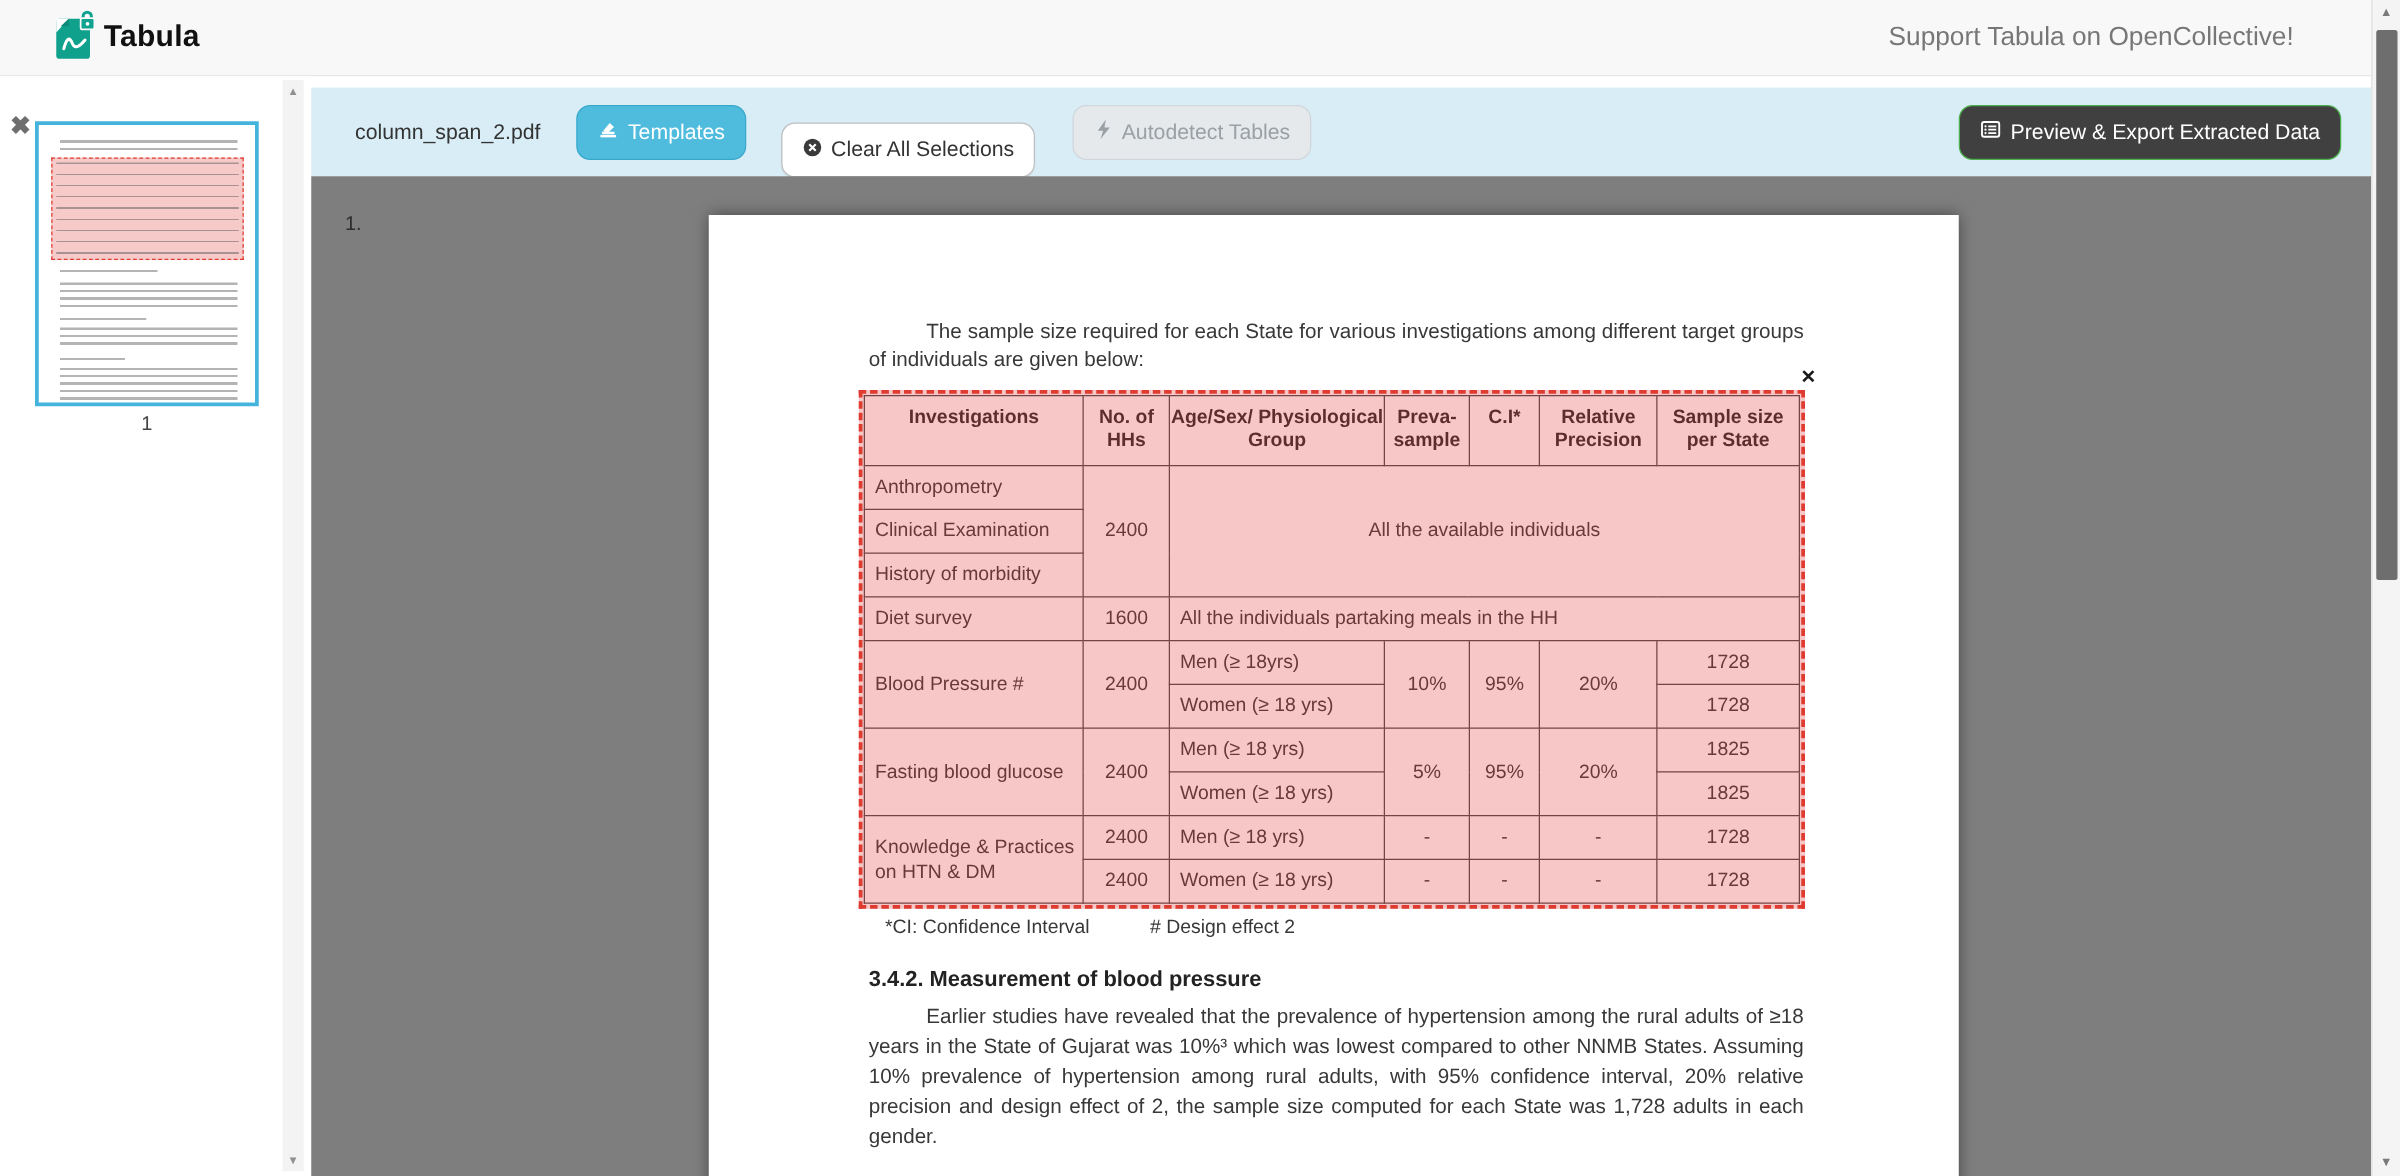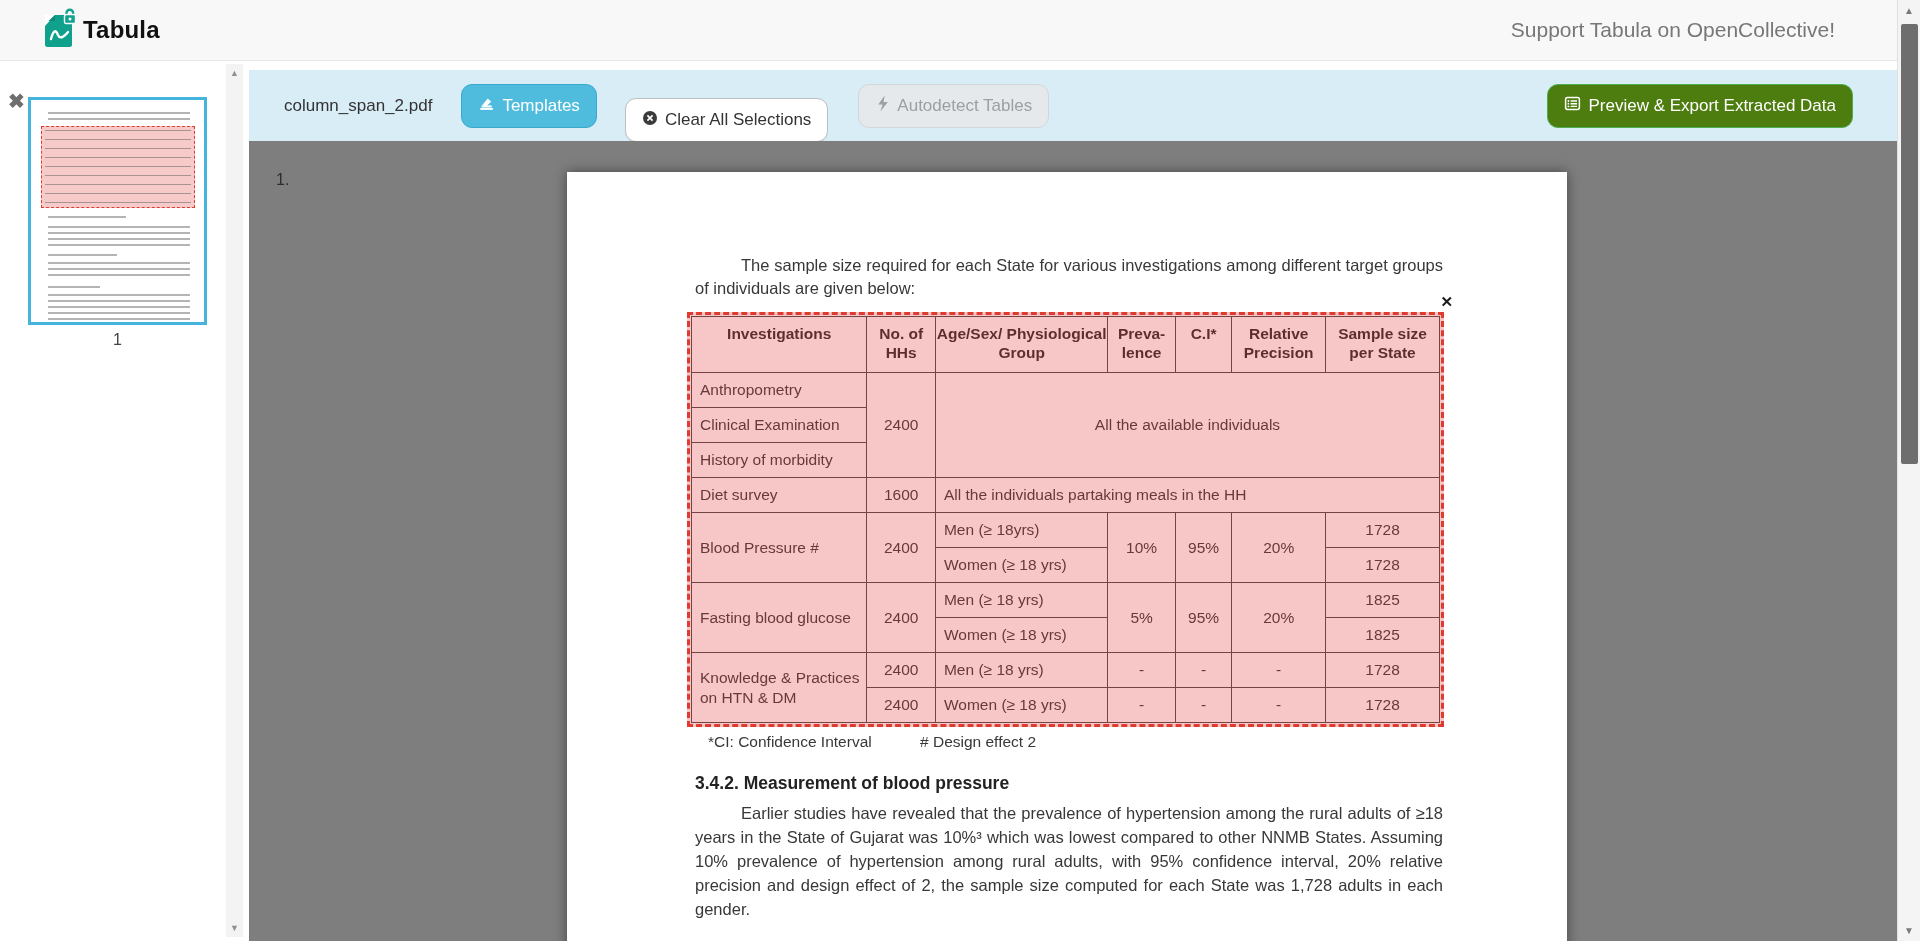--- a/index.html
+++ b/index.html
@@ -22,21 +22,21 @@
              background:#d9edf7; display:flex; align-items:center;padding-left:21px; }
   .filename { margin-left:14px; font-size:17px; color:#333; }
   .btn { display:inline-flex; align-items:center; gap:7px; height:44px; padding:0 16px;
          border-radius:11px; font-size:17px; border:1px solid transparent; cursor:pointer;
          white-space:nowrap; }
   .btn-templates { margin-left:29px; background:#4fbcdd; border-color:#39a8cb; color:#fff; }
   .btn-clear { margin-left:28px; background:#ffffff; border-color:#bfbfbf; color:#333;
                box-shadow:0 1px 1px rgba(0,0,0,.06);margin-top:29px; }
   .btn-autodetect { margin-left:30px; background:#e6e9ec; border-color:#d2d6da; color:#9aa0a4;
                     cursor:default; }
-  .btn-export { margin-left:auto; margin-right:44px; background:#4d7c0f; border-color:#4cae4c; color:#fff; }
+  .btn-export { margin-left:auto; margin-right:24px; background:#404040; border-color:#4cae4c; color:#fff; }
   .btn svg { flex:0 0 auto; }
 
   
   .sidebar { position:absolute; top:61px; left:0; width:249px; height:880px; background:#fff; }
   .thumb-close { position:absolute; left:8px; top:30px; font-size:20px; font-weight:bold;
                  color:#6e6e6e; cursor:pointer; line-height:1; }
   .thumbnail { position:absolute; left:28px; top:36px; width:179px; height:228px;
                background:#fff; border:3px solid #45b4dc; cursor:pointer; overflow:hidden; }
   .mini { position:absolute; left:10%; right:8%; }
   .mini-lines { background:repeating-linear-gradient(to bottom,#b4b4b4 0 2px,transparent 2px 6px); }
@@ -204,21 +204,21 @@
             <col style="width:67px">
               <col style="width:56px">
               <col style="width:93px">
               <col style="width:113px">
           </colgroup>
           <tbody>
               <tr class="hd">
             <td>Investigations</td>
             <td>No. of HHs</td>
             <td>Age/Sex/ Physiological Group</td>
-            <td>Preva- lence</td>
+            <td>Preva- sample</td>
             <td>C.I*</td>
             <td>Relative Precision</td>
             <td>Sample size per State</td>
           </tr>
           <tr>
             <td class="l">Anthropometry</td>
             <td class="c" rowspan="3">2400</td>
             <td class="c" colspan="5" rowspan="3">All the available individuals</td>
           </tr>
           <tr>

